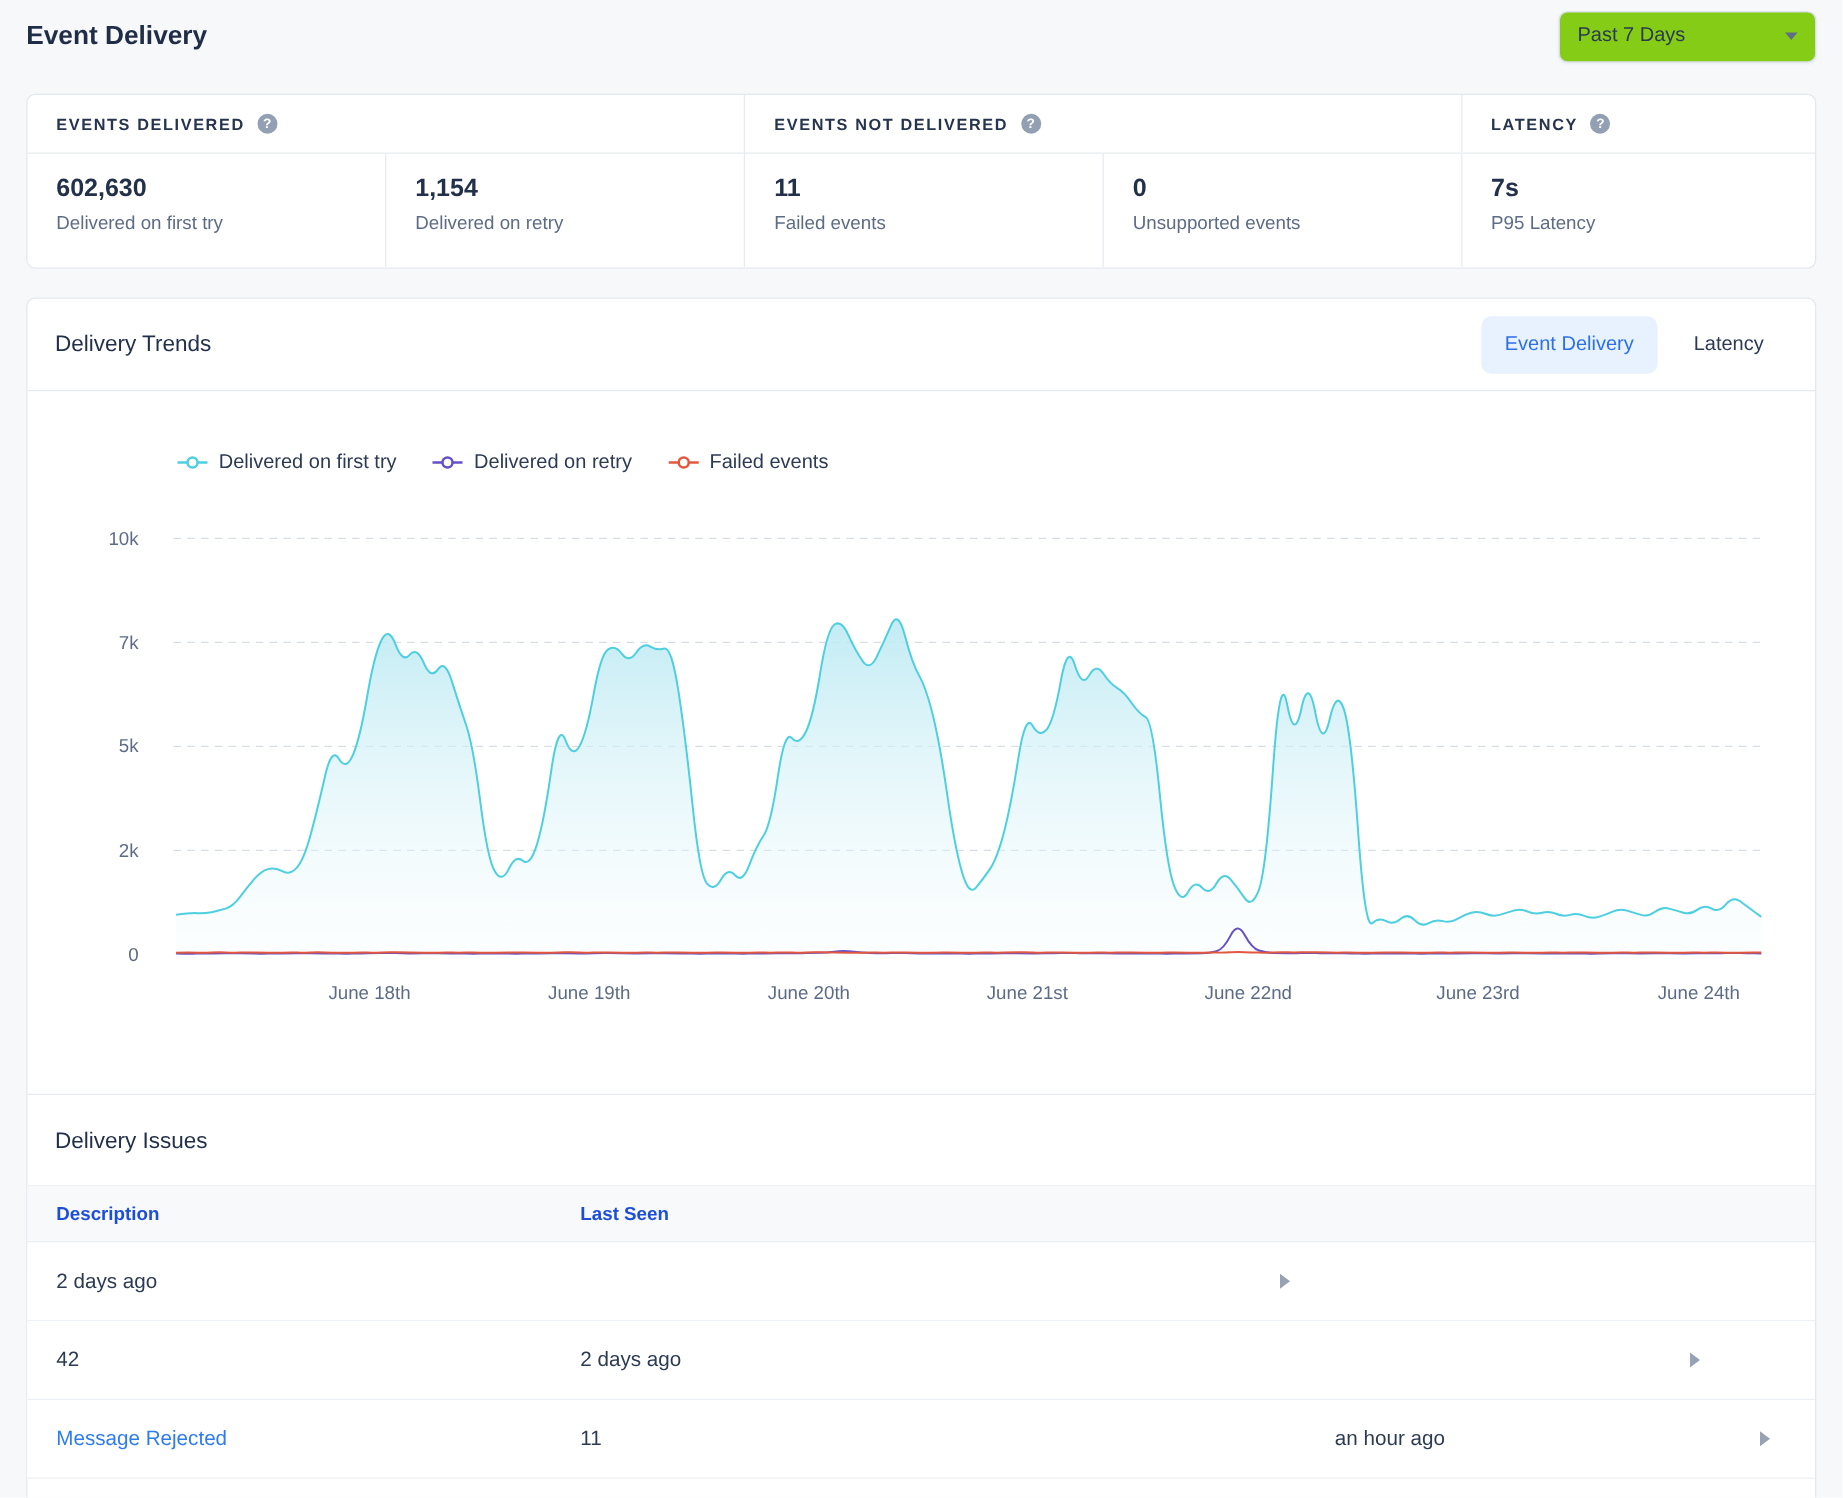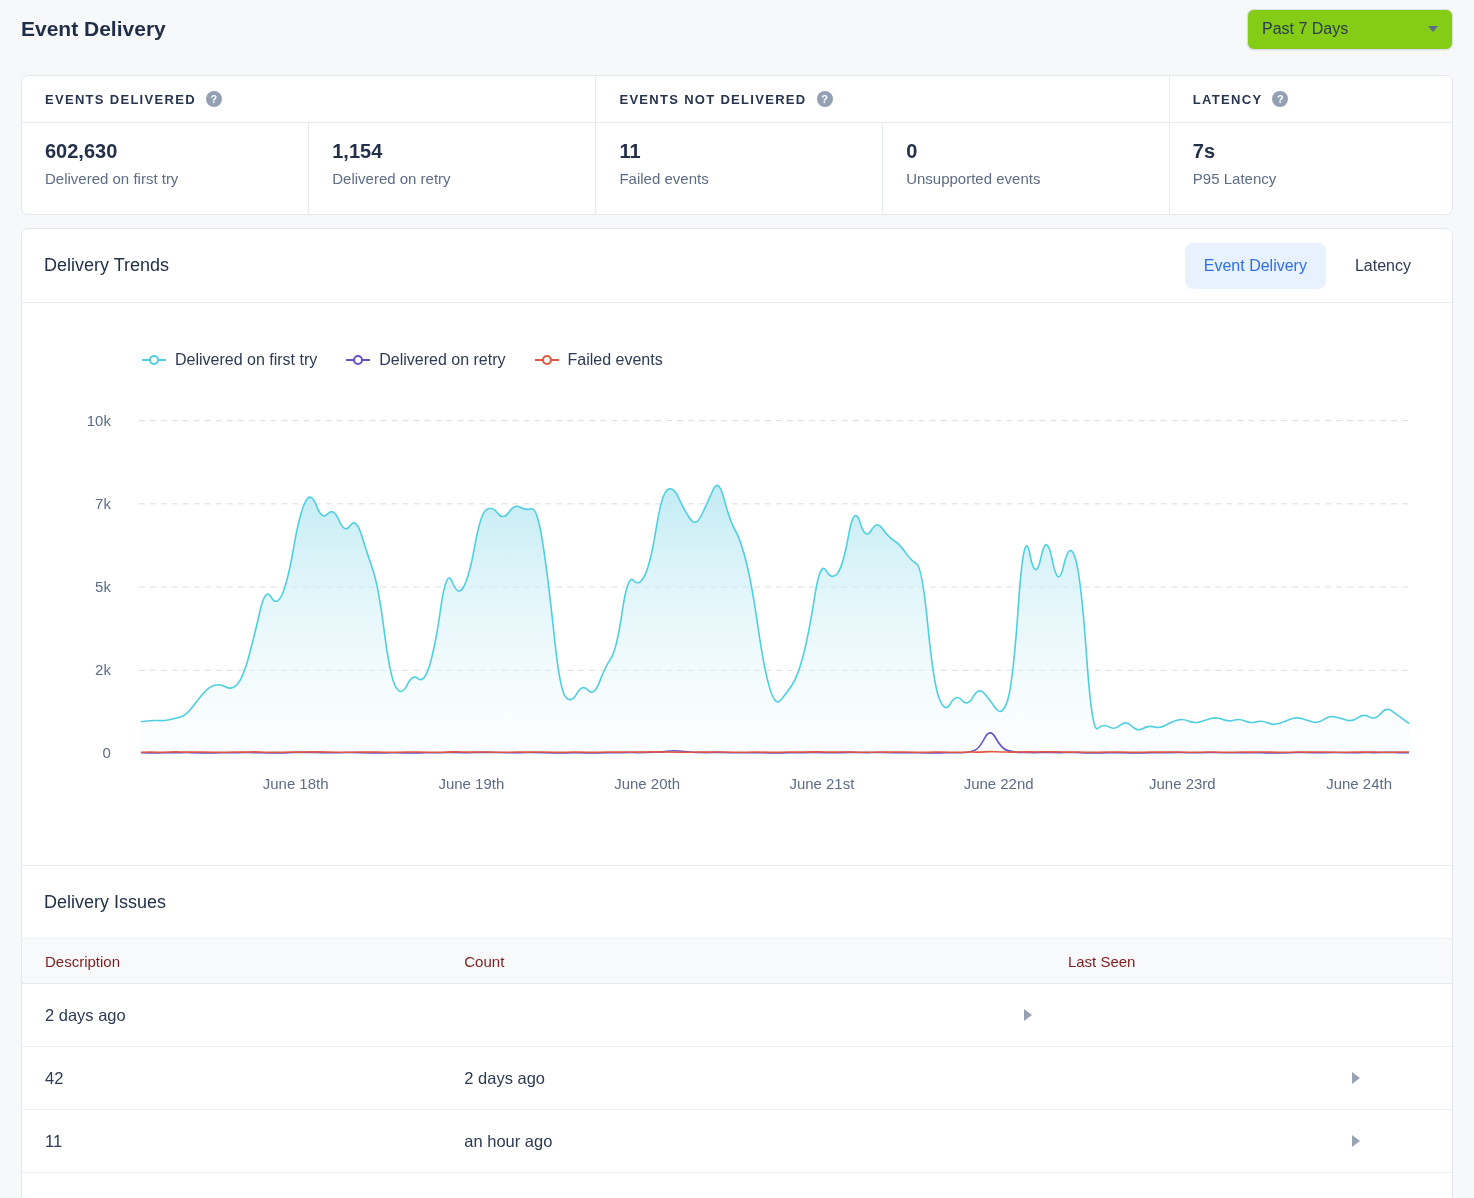--- a/index.html
+++ b/index.html
@@ -16,21 +16,21 @@
     display:flex;align-items:center;justify-content:space-between;
     width:206px;height:41px;background:#84cc16;border:1px solid #d8dde5;border-radius:7px;
     padding:0 14px;font-size:16px;color:#2c3a52;cursor:pointer;
     box-shadow:0 1px 2px rgba(20,30,50,.05);
   }
   .caret{width:0;height:0;border-left:5px solid transparent;border-right:5px solid transparent;border-top:6px solid #5f6e87}
 
   .card{background:#fff;border:1px solid #e3e8ee;border-radius:7px}
 
   
-  .stats-card{display:flex;margin-bottom:13px;overflow:hidden}
+  .stats-card{display:flex;margin-bottom:23px;overflow:hidden}
   .stat-group{flex:0 0 40.1%}
   .stat-group.latency{flex:1}
   .stat-group + .stat-group{border-left:1px solid #e7ebf0}
   .stat-group-header{display:flex;align-items:center;gap:10px;height:47px;padding:0 23px;border-bottom:1px solid #e7ebf0}
   .stat-group-title{font-size:13px;font-weight:700;letter-spacing:1.3px;color:#26344e}
   .help-icon{width:16px;height:16px;border-radius:50%;background:#93a0b4;color:#fff;font-size:11px;font-weight:700;
     display:flex;align-items:center;justify-content:center;cursor:pointer;flex:0 0 auto}
   .stat-cells{display:flex}
   .stat-cell{flex:1;padding:17px 23px 0;height:91px}
   .stat-cell + .stat-cell{border-left:1px solid #e7ebf0}
@@ -50,21 +50,21 @@
   .legend{display:flex;gap:28px;margin:0 0 20px 97px;align-items:center}
   .legend-item{display:flex;align-items:center;gap:8px;font-size:16px;color:#2c3a52;cursor:pointer}
   svg.trend{display:block;width:100%}
   .axis-label{font-size:15px;fill:#5d6c85}
 
   
   .issues-section{border-top:1px solid #e7ebf0}
   .issues-title-row{height:72px;display:flex;align-items:center;padding:0 22px}
   .thead{display:grid;grid-template-columns:29.8% 42.9% auto 56px;align-items:center;height:46px;
     background:#f7f9fb;border-top:1px solid #eef1f5;border-bottom:1px solid #e7ebf0;padding-left:23px}
-  .th{font-size:15px;font-weight:400;color:#7f1d1d}
+  .th{font-size:15px;font-weight:700;color:#1d4ed8}
   .irow{display:grid;grid-template-columns:29.8% 42.9% auto 56px;align-items:center;height:63px;
     padding-left:23px;border-bottom:1px solid #edf0f4;cursor:pointer;background:#fff}
   .link{color:var(--link,#2e7cf0);font-size:16.5px;cursor:pointer}
   .cellv{font-size:16.5px;color:#2c3a52}
   .chevron-wrap{display:flex;justify-content:flex-end;padding-right:36px;cursor:pointer}
   .chevron-right-icon{width:0;height:0;border-top:6px solid transparent;border-bottom:6px solid transparent;border-left:8px solid #97a2b4}
 </style>
 </head>
 <body>
 
@@ -185,38 +185,38 @@
         <path d="M97 363.7 Q108.3 363.5 114 363.7 Q119.7 363.8 125.4 363.6 Q131 363.3 136.7 363.5 Q142.4 363.7 148.1 363.6 Q153.7 363.5 159.4 363.6 Q165 363.7 170.7 363.8 Q176.4 363.8 182.1 363.7 Q187.7 363.5 193.4 363.6 Q199.1 363.7 204.8 363.5 Q210.4 363.3 216.1 363.5 Q221.7 363.7 227.4 363.8 Q233.1 363.8 238.8 363.7 Q244.4 363.5 250.1 363.6 Q255.8 363.7 261.5 363.5 Q267.1 363.3 272.8 363.4 Q278.4 363.5 284.1 363.6 Q289.8 363.7 295.5 363.8 Q301.1 363.8 306.8 363.7 Q312.4 363.5 318.1 363.6 Q323.8 363.7 329.5 363.6 Q335.1 363.5 340.8 363.7 Q346.5 363.8 352.2 363.8 Q357.8 363.7 363.5 363.6 Q369.1 363.5 374.8 363.6 Q380.5 363.7 386.2 363.8 Q391.8 363.8 397.5 363.7 Q403.2 363.5 408.9 363.4 Q414.5 363.3 420.2 363.5 Q425.8 363.7 431.5 363.6 Q437.2 363.5 442.9 363.6 Q448.5 363.7 454.2 363.8 Q459.9 363.8 465.6 363.7 Q471.2 363.5 476.9 363.6 Q482.5 363.7 488.2 363.6 Q493.9 363.5 499.6 363.6 Q505.2 363.7 510.9 363.8 Q516.6 363.8 522.3 363.7 Q527.9 363.5 533.6 363.6 Q539.2 363.7 544.9 363.8 Q550.6 363.8 556.3 363.7 Q561.9 363.5 567.6 363.6 Q573.3 363.7 579 363.6 Q584.6 363.5 590.3 363.6 Q595.9 363.7 601.6 363.5 Q607.3 363.3 613 363.4 Q618.6 363.5 624.3 363.6 Q629.9 363.7 635.6 363.8 Q641.3 363.8 647 363.7 Q652.6 363.5 658.3 363.6 Q664 363.7 669.7 363.6 Q675.3 363.5 681 363.6 Q686.6 363.7 692.3 363.8 Q698 363.8 703.7 363.7 Q709.3 363.5 715 363.6 Q720.7 363.7 726.4 363.8 Q732 363.8 737.7 363.7 Q743.3 363.5 749 363.6 Q754.7 363.7 760.4 363.6 Q766 363.5 771.7 363.4 Q777.4 363.3 783.1 363.5 Q788.7 363.7 794.4 363.6 Q800 363.5 805.7 363.6 Q811.4 363.7 817.1 363.8 Q822.7 363.8 828.4 363.7 Q834.1 363.5 839.8 363.6 Q845.4 363.7 851.1 363.6 Q856.7 363.5 862.4 363.6 Q868.1 363.7 873.8 363.8 Q879.4 363.8 885.1 363.7 Q890.8 363.5 896.5 363.6 Q902.1 363.7 907.8 363.8 Q913.4 363.8 919.1 363.7 Q924.8 363.5 930.5 363.6 Q936.1 363.7 941.8 363.4 Q947.4 363 953.1 363.3 Q958.8 363.5 964.5 363.6 Q970.1 363.7 975.8 363.5 Q981.5 363.3 987.2 363.4 Q992.8 363.5 998.5 363.4 Q1004.1 363.2 1009.8 363.4 Q1015.5 363.5 1021.2 363.6 Q1026.8 363.7 1032.5 363.6 Q1038.2 363.5 1043.9 363.7 Q1049.5 363.8 1055.2 363.8 Q1060.8 363.7 1066.5 363.6 Q1072.2 363.5 1077.9 363.6 Q1083.5 363.7 1089.2 363.8 Q1094.9 363.8 1100.6 363.7 Q1106.2 363.5 1111.9 363.6 Q1117.5 363.7 1123.2 363.6 Q1128.9 363.5 1134.6 363.6 Q1140.2 363.7 1145.9 363.8 Q1151.6 363.8 1157.3 363.7 Q1162.9 363.5 1168.6 363.6 Q1174.2 363.7 1179.9 363.8 Q1185.6 363.8 1191.3 363.7 Q1196.9 363.5 1202.6 363.6 Q1208.3 363.7 1213.9 363.6 Q1219.6 363.5 1225.3 363.6 Q1230.9 363.7 1236.6 363.8 Q1242.3 363.8 1247.9 363.7 Q1253.6 363.5 1259.3 363.6 Q1264.9 363.7 1270.6 363.6 Q1276.3 363.5 1281.9 363.6 Q1287.6 363.7 1293.3 363.8 Q1299 363.8 1304.7 363.7 Q1310.3 363.5 1315.9 363.6 Q1321.6 363.7 1327.3 363.6 Q1333 363.5 1338.7 363.7 Q1344.3 363.8 1350 363.8 Q1355.7 363.7 1361.4 363.6 L1367 363.5" fill="none" stroke="#e2583e" stroke-width="1.6"></path>
       </svg>
   </div>
 
   <div class="issues-section">
     <div class="issues-title-row">
       <h2 class="section-title">Delivery Issues</h2>
     </div>
     <div class="thead">
       <span class="th">Description</span>
-      <span class="th">Count</span>
       <span class="th">Last Seen</span>
       <span></span>
     </div>
     <div class="irow">
       <span class="cellv">2 days ago</span>
       <span class="chevron-wrap">
           <span class="chevron-right-icon"></span>
         </span>
     </div>
     <div class="irow">
       <span class="cellv">42</span>
       <span class="cellv">2 days ago</span>
       <span class="chevron-wrap">
           <span class="chevron-right-icon"></span>
         </span>
     </div>
     <div class="irow">
+      <span class="link">Message Rejected</span>
       <span class="cellv">11</span>
       <span class="cellv">an hour ago</span>
       <span class="chevron-wrap">
           <span class="chevron-right-icon"></span>
         </span>
     </div>
   </div>
 </div>
 
 </body></html>

